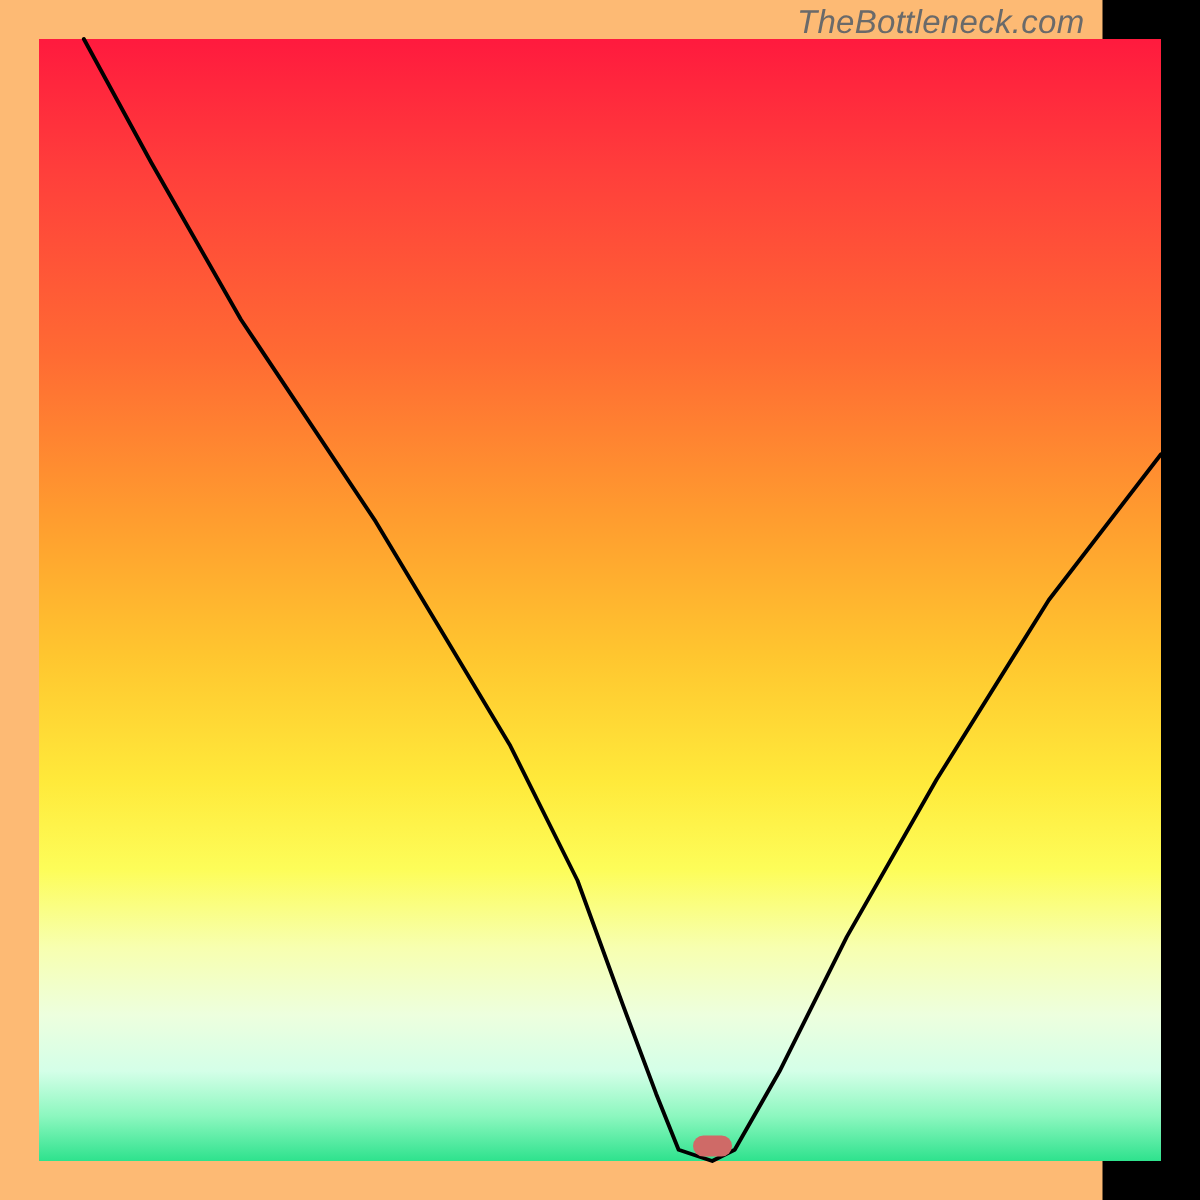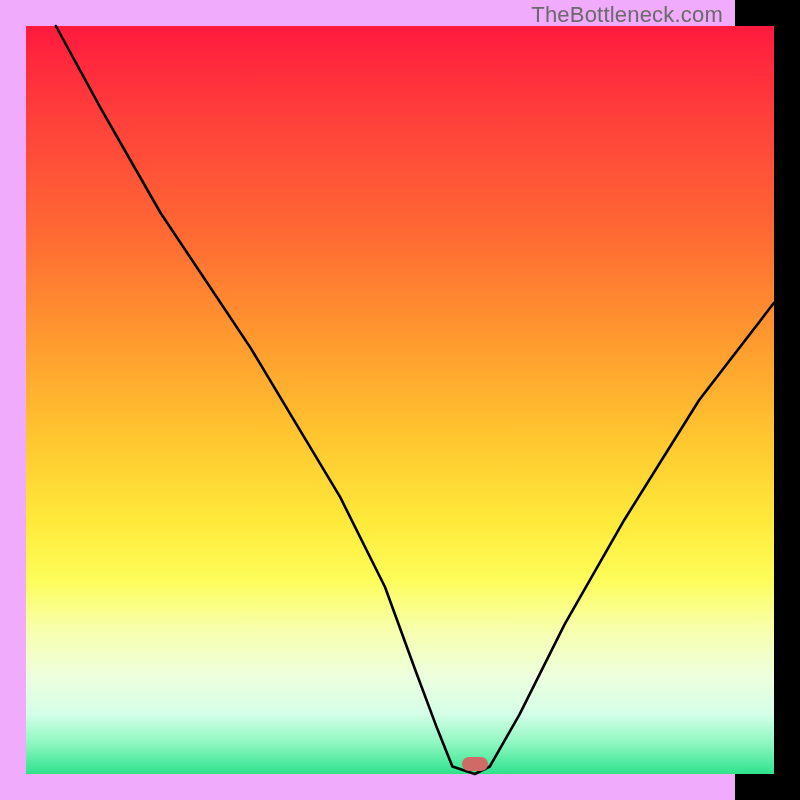--- a/index.html
+++ b/index.html
@@ -8,21 +8,22 @@
     width: 800px;
     height: 800px;
     background: #000;
     overflow: hidden;
     font-family: Arial, Helvetica, sans-serif;
   }
   .frame {
     position: relative;
     width: 735px;
     height: 800px;
-    background: #f0abfc;
+    background: #fdba74;
+    font-style: italic;
   }
   .watermark {
     position: absolute;
     top: 2px;
     right: 12px;
     color: #6a6a6a;
     font-size: 22px;
     font-weight: 500;
     letter-spacing: 0.2px;
     z-index: 5;

